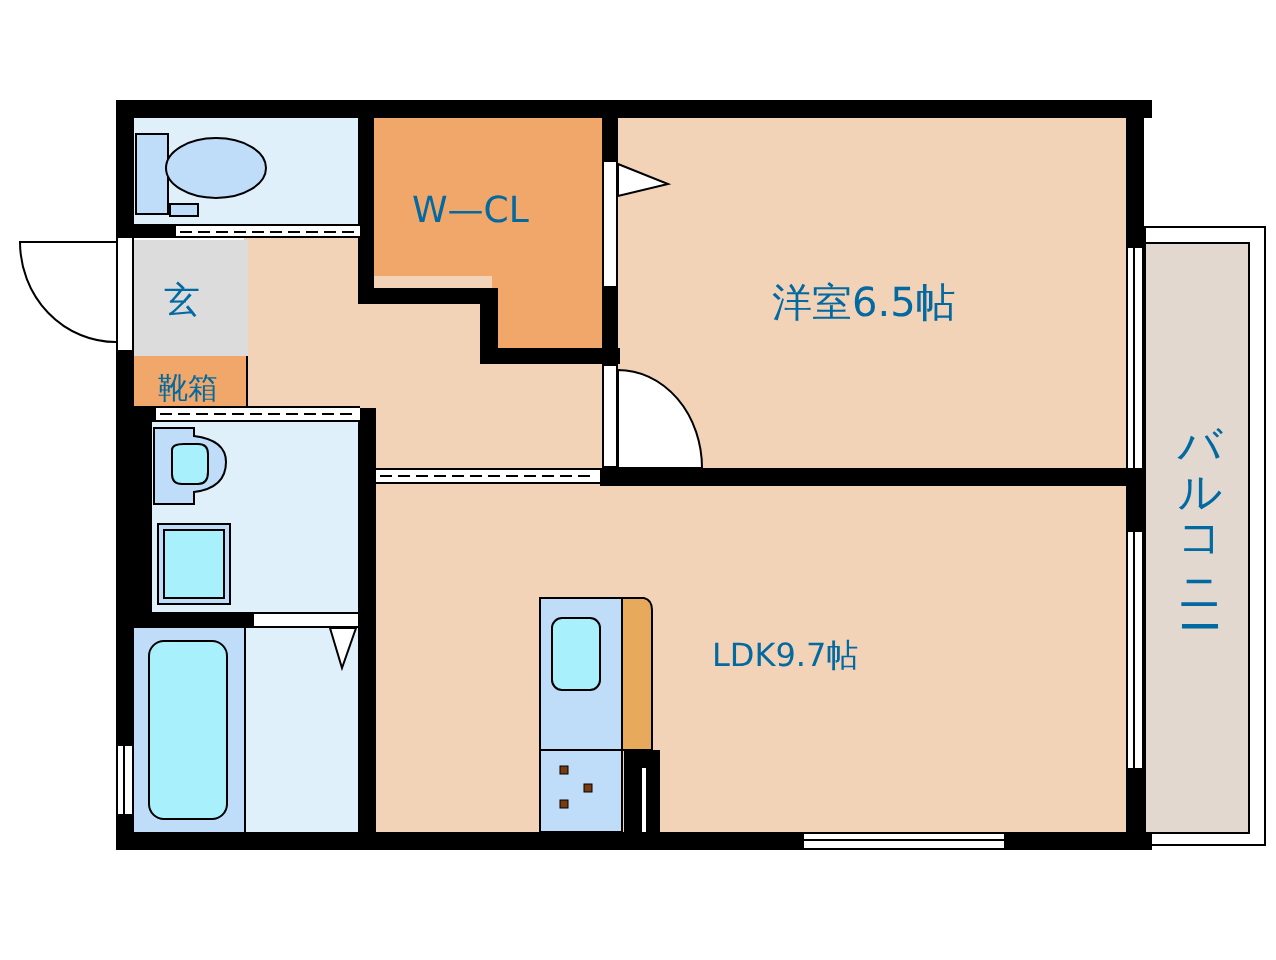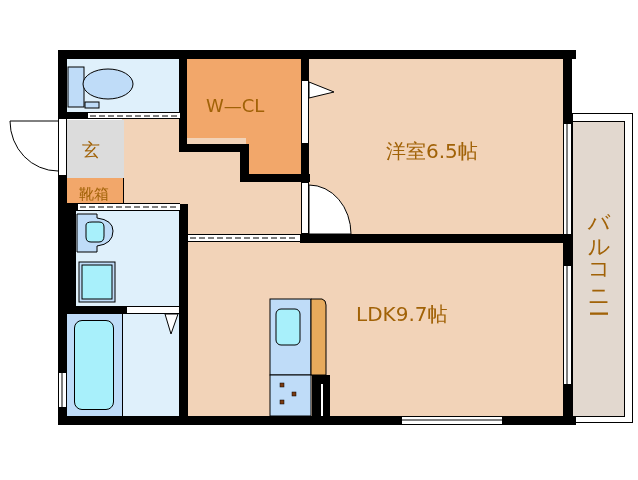--- a/index.html
+++ b/index.html
@@ -1,19 +1,19 @@
 <!DOCTYPE html>
 <html><head>
 <meta charset="utf-8">
 <style>
   html,body{margin:0;padding:0;background:#ffffff;}
   body{width:638px;height:480px;position:relative;overflow:hidden;font-family:"DejaVu Sans","Liberation Sans",sans-serif;}
   .abs{position:absolute;box-sizing:border-box;}
   .wall{position:absolute;background:#000;}
-  .label{position:absolute;color:#a16207;white-space:nowrap;}
+  .label{position:absolute;color:#0369a1;white-space:nowrap;}
   svg{position:absolute;left:0;top:0;}
 </style>
 </head>
 <body>
 
 <div class="abs" style="left:0;top:0;width:638px;height:480px;">
 
   <div class="abs" style="left:572px;top:113px;width:61px;height:310px;border:1px solid #000;background:#fff;"></div>
   <div class="abs" style="left:572px;top:121px;width:53px;height:296px;border:1px solid #000;background:#e2d8cf;"></div>
   <div class="label" style="left:586px;top:198px;width:24px;font-size:22px;line-height:27px;text-align:center;white-space:normal;">
@@ -109,16 +109,16 @@
     <line x1="190" y1="238" x2="298" y2="238" stroke="#000" stroke-dasharray="6,3" stroke-width="1"></line>
 
     <line x1="567" y1="124" x2="567" y2="234" stroke="#000" stroke-width="1"></line>
     <line x1="567" y1="266" x2="567" y2="384" stroke="#000" stroke-width="1"></line>
     <line x1="402" y1="420" x2="502" y2="420" stroke="#000" stroke-width="1"></line>
     <line x1="62" y1="372" x2="62" y2="408" stroke="#000" stroke-width="1"></line>
   </svg>
 
   <div class="label" style="left:206px;top:95px;font-size:18px;">W—CL</div>
   <div class="label" style="left:386px;top:138px;font-size:20px;">洋室6.5帖</div>
-  <div class="label" style="left:356px;top:301px;font-size:20px;">LDK9.7帖</div>
+  <div class="label" style="left:356px;top:318px;font-size:16px;">LDK9.7帖</div>
   <div class="label" style="left:82px;top:138px;font-size:18px;">玄</div>
   <div class="label" style="left:79px;top:185px;font-size:15px;">靴箱</div>
 </div>
 
 </body></html>

